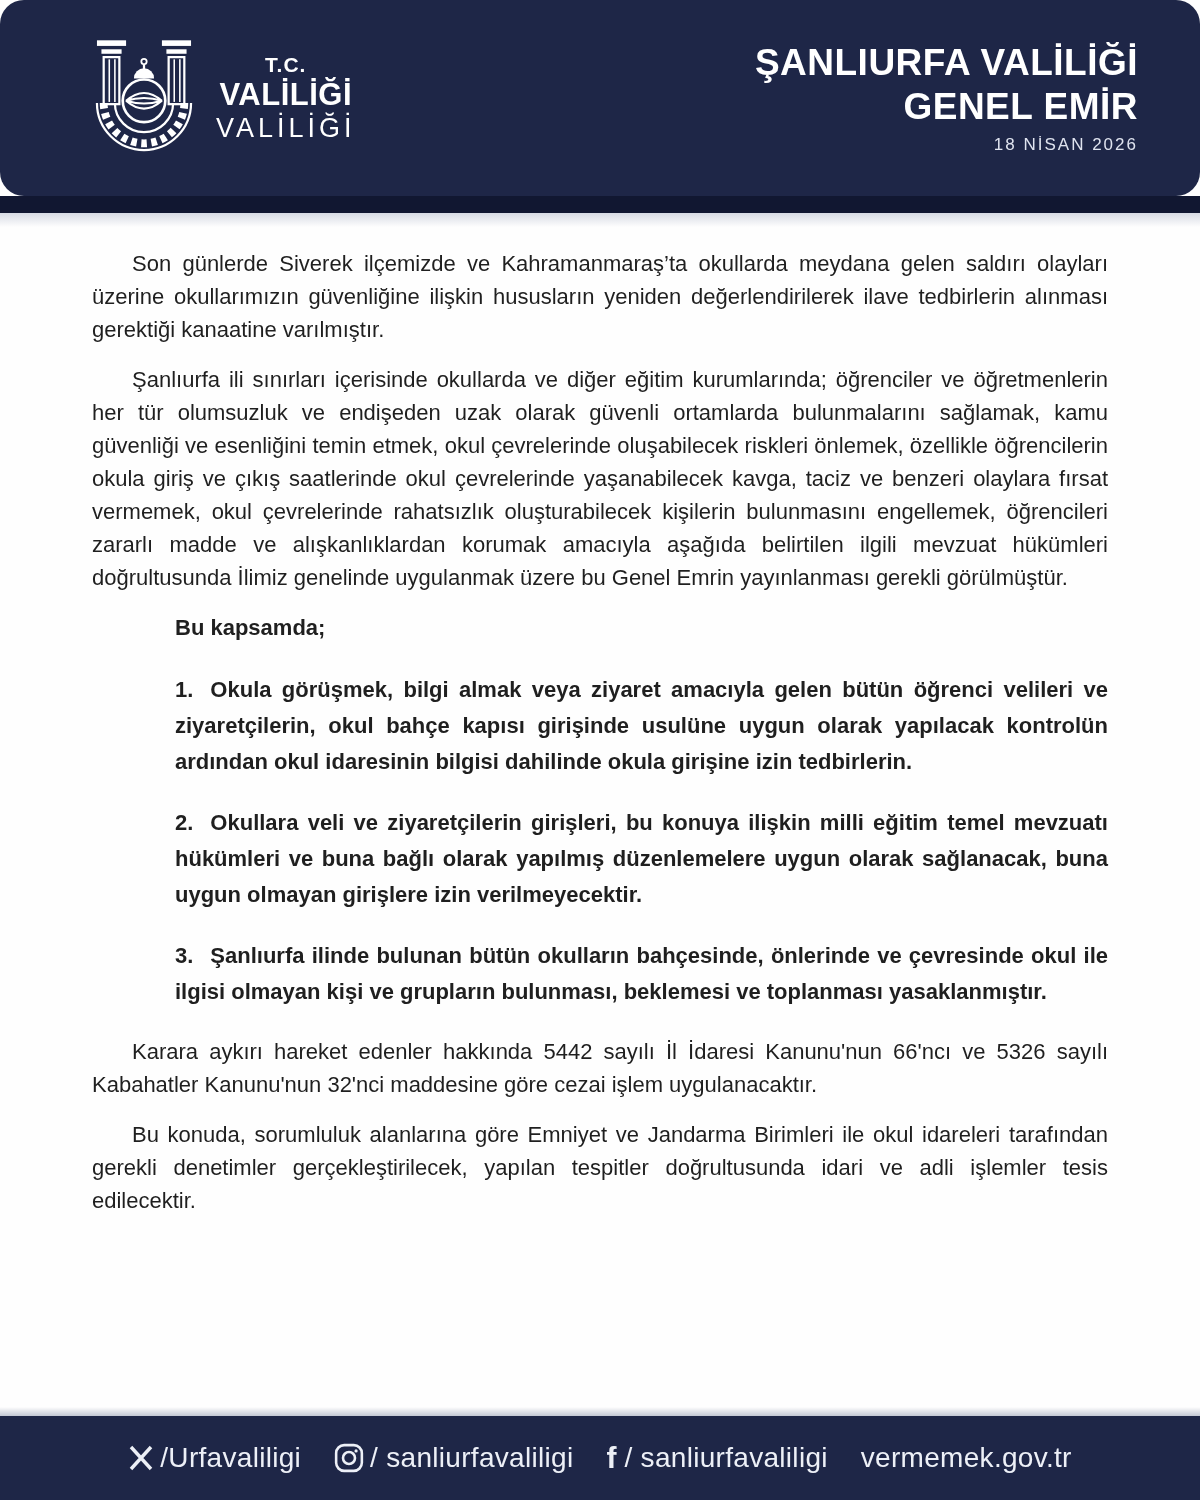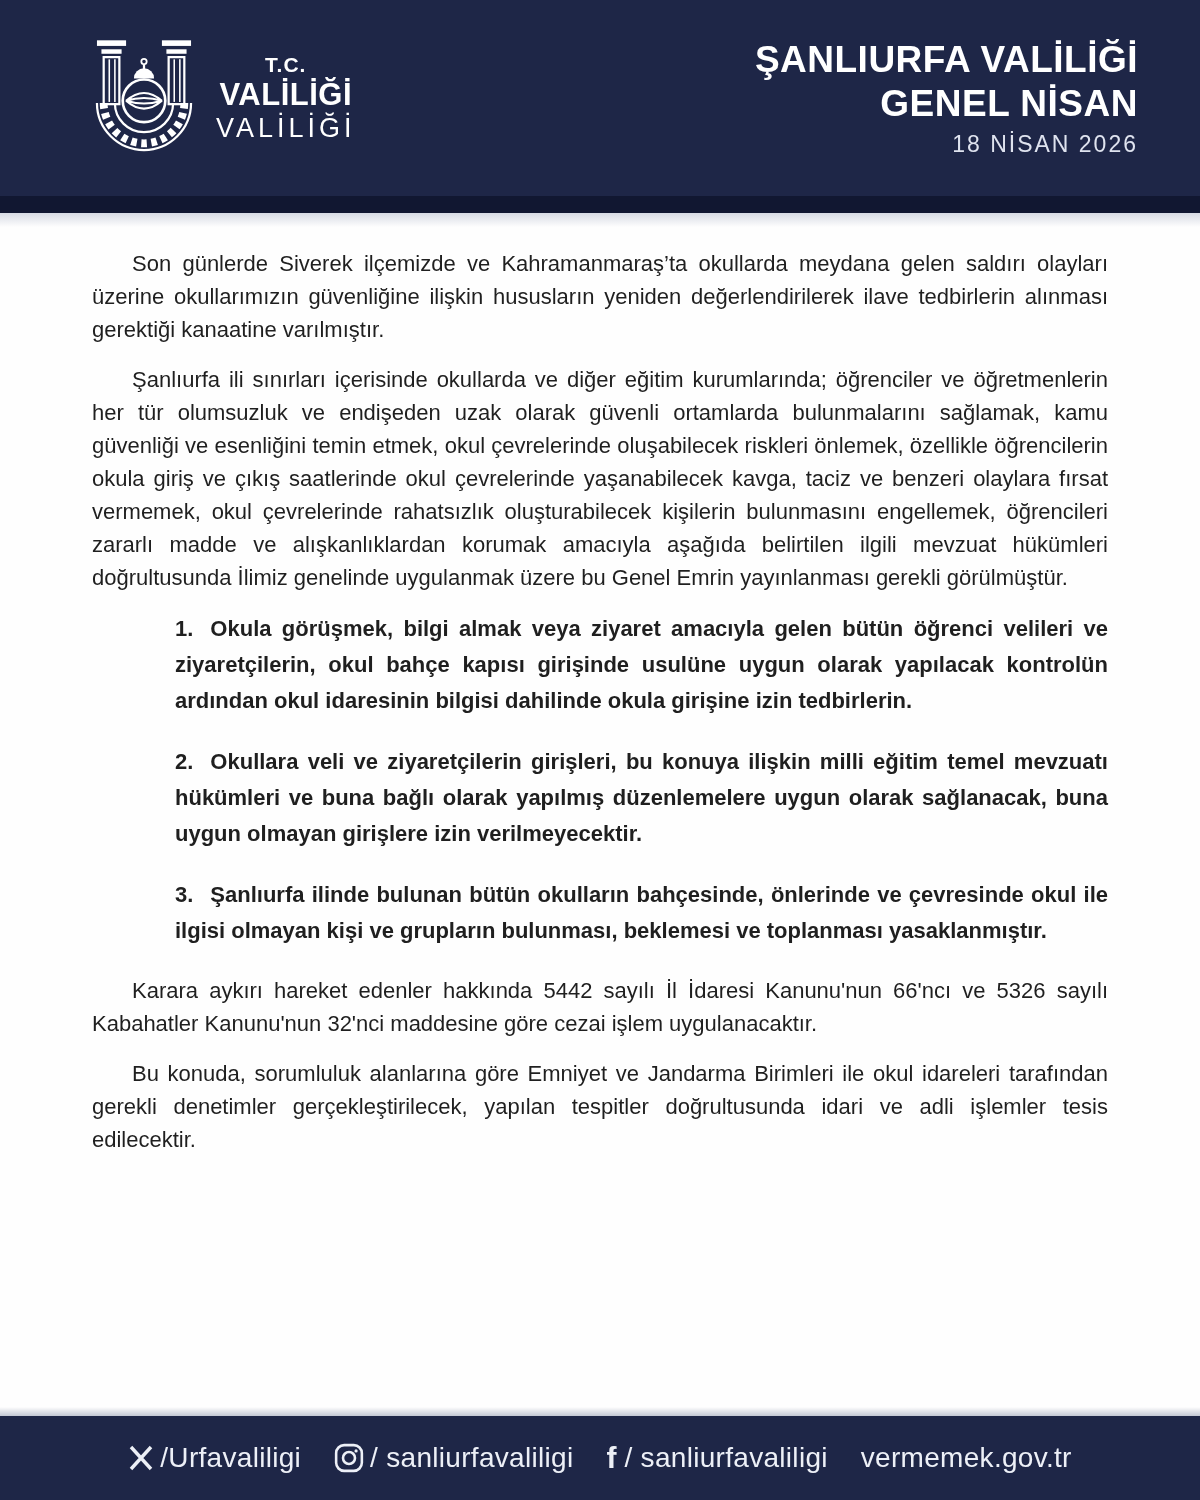--- a/index.html
+++ b/index.html
@@ -13,34 +13,35 @@
     font-family: "Liberation Sans", sans-serif;
     color: #1f1f1f;
   }
 
   
   .topbar {
     height: 196px; flex: 0 0 auto;
     background: #1e2647;
     display: flex; align-items: center; justify-content: space-between;
     padding: 0 62px 0 88px;
+    border-radius: 24px;
   }
   .brand { display: flex; align-items: center; }
   .brand-logo { flex: 0 0 auto; }
   .brand-text { margin-left: 16px; text-align: center; color: #ffffff; line-height: 1.05; }
   .brand-tc   { font-size: 21px; font-weight: 700; letter-spacing: 1px; margin-bottom: 3px; }
   .brand-name { font-size: 31px; font-weight: 700; letter-spacing: 0.5px; }
   .brand-suffix { font-size: 27px; font-weight: 400; letter-spacing: 4px; margin-top: 2px; }
 
   .doc-title { text-align: right; color: #ffffff; }
   .doc-title .t1, .doc-title .t2 {
     font-size: 37px; font-weight: 700; letter-spacing: 0.5px; line-height: 1.18;
   }
   .doc-title .date {
-    font-size: 23px; font-weight: 400; letter-spacing: 2px;
+    font-size: 17px; font-weight: 400; letter-spacing: 2px;
     color: #dfe3ef; margin-top: 6px;
   }
 
   .header-strip { height: 17px; flex: 0 0 auto; background: #111731; }
   .header-fade  { height: 14px; flex: 0 0 auto;
                   background: linear-gradient(#d7dbe4, #fefefe); }
 
   
   .doc {
     flex: 1 1 auto; overflow: hidden;
@@ -111,32 +112,33 @@
       </svg>
       <div class="brand-text">
         <div class="brand-tc">T.C.</div>
         <div class="brand-name">VALİLİĞİ</div>
         <div class="brand-suffix">VALİLİĞİ</div>
       </div>
     </div>
 
     <div class="doc-title">
       <div class="t1">ŞANLIURFA VALİLİĞİ</div>
-      <div class="t2">GENEL NİSAN</div>
+      <div class="t2">GENEL EMİR</div>
       <div class="date">18 NİSAN 2026</div>
     </div>
   </header>
 
   <div class="header-strip"></div>
   <div class="header-fade"></div>
 
   <main class="doc">
     <p class="para">Son günlerde Siverek ilçemizde ve Kahramanmaraş’ta okullarda meydana gelen saldırı olayları üzerine okullarımızın güvenliğine ilişkin hususların yeniden değerlendirilerek ilave tedbirlerin alınması gerektiği kanaatine varılmıştır.</p>
     <p class="para">Şanlıurfa ili sınırları içerisinde okullarda ve diğer eğitim kurumlarında; öğrenciler ve öğretmenlerin her tür olumsuzluk ve endişeden uzak olarak güvenli ortamlarda bulunmalarını sağlamak, kamu güvenliği ve esenliğini temin etmek, okul çevrelerinde oluşabilecek riskleri önlemek, özellikle öğrencilerin okula giriş ve çıkış saatlerinde okul çevrelerinde yaşanabilecek kavga, taciz ve benzeri olaylara fırsat vermemek, okul çevrelerinde rahatsızlık oluşturabilecek kişilerin bulunmasını engellemek, öğrencileri zararlı madde ve alışkanlıklardan korumak amacıyla aşağıda belirtilen ilgili mevzuat hükümleri doğrultusunda İlimiz genelinde uygulanmak üzere bu Genel Emrin yayınlanması gerekli görülmüştür.</p>
 
+    <p class="section-heading">Bu kapsamda;</p>
 
     <p class="item"><span class="num">1.</span><span class="txt">Okula görüşmek, bilgi almak veya ziyaret amacıyla gelen bütün öğrenci velileri ve ziyaretçilerin, okul bahçe kapısı girişinde usulüne uygun olarak yapılacak kontrolün ardından okul idaresinin bilgisi dahilinde okula girişine izin tedbirlerin.</span></p>
 
     <p class="item"><span class="num">2.</span><span class="txt">Okullara veli ve ziyaretçilerin girişleri, bu konuya ilişkin milli eğitim temel mevzuatı hükümleri ve buna bağlı olarak yapılmış düzenlemelere uygun olarak sağlanacak, buna uygun olmayan girişlere izin verilmeyecektir.</span></p>
 
     <p class="item"><span class="num">3.</span><span class="txt">Şanlıurfa ilinde bulunan bütün okulların bahçesinde, önlerinde ve çevresinde okul ile ilgisi olmayan kişi ve grupların bulunması, beklemesi ve toplanması yasaklanmıştır.</span></p>
 
     <p class="para">Karara aykırı hareket edenler hakkında 5442 sayılı İl İdaresi Kanunu'nun 66'ncı ve 5326 sayılı Kabahatler Kanunu'nun 32'nci maddesine göre cezai işlem uygulanacaktır.</p>
     <p class="para">Bu konuda, sorumluluk alanlarına göre Emniyet ve Jandarma Birimleri ile okul idareleri tarafından gerekli denetimler gerçekleştirilecek, yapılan tespitler doğrultusunda idari ve adli işlemler tesis edilecektir.</p>
 

